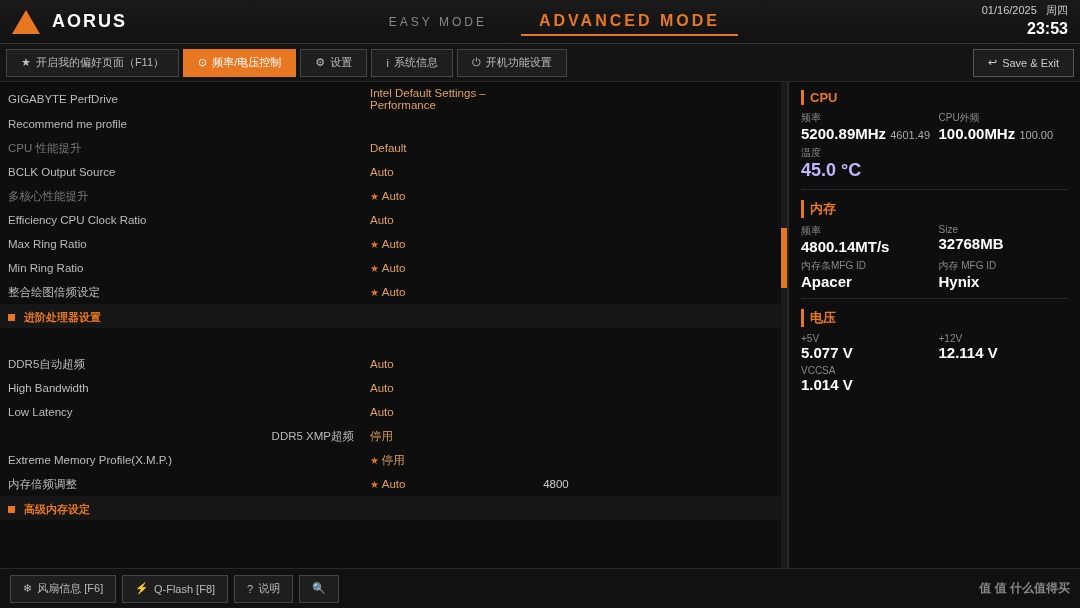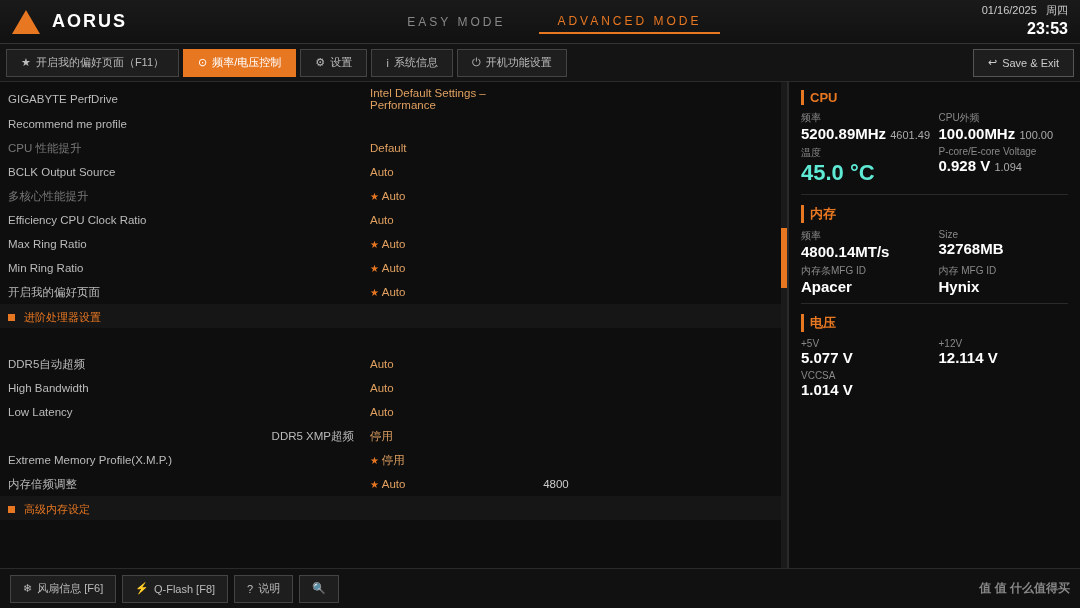--- a/index.html
+++ b/index.html
@@ -47,25 +47,25 @@
     }
     .easy-mode {
       color: #888;
       font-size: 12px;
       letter-spacing: 3px;
       padding: 4px 18px;
       cursor: pointer;
     }
     .advanced-mode {
       color: #e87722;
-      font-size: 12px;
+      font-size: 16px;
       letter-spacing: 3px;
       padding: 4px 18px;
       border-bottom: 2px solid #e87722;
-      font-weight: normal;
+      font-weight: bold;
     }
     .datetime-area {
       text-align: right;
       color: #ccc;
       font-size: 11px;
       line-height: 1.4;
     }
     .time-big {
       font-size: 16px;
       color: #fff;
@@ -152,21 +152,21 @@
     }
     .col-name { width: 46%; color: #bbb; }
     .col-value { width: 22%; }
     .col-value2 { width: 15%; color: #ccc; }
     .col-value3 { width: 17%; }
     .section-header {
       background: #161616 !important;
     }
     .section-header td {
       color: #e87722 !important;
-      font-weight: normal;
+      font-weight: bold;
       padding-top: 4px;
     }
 
     
     .right-panel {
       width: 292px;
       background: #0e0e0e;
       padding: 8px 12px;
       overflow: hidden;
       border-left: 1px solid #2a2a2a;
@@ -198,22 +198,22 @@
       color: #fff;
       font-size: 15px;
       font-weight: bold;
     }
     .info-value-sm {
       color: #aaa;
       font-size: 11px;
       font-weight: normal;
     }
     .info-value-big {
-      font-size: 22px;
-      color: #5eead4;
+      font-size: 18px;
+      color: #c4b5fd;
     }
 
     
     .bottom-bar {
       height: 40px;
       background: #111;
       border-top: 1px solid #2a2a2a;
       display: flex;
       align-items: center;
       justify-content: flex-end;
@@ -336,21 +336,21 @@
         <td class="col-value2" style="color:#ccc;"></td>
         <td class="col-value3" style="color:#aaa;"></td>
       </tr>
           <tr>
         <td class="col-name" style="color:#bbb;">Min Ring Ratio</td>
         <td class="col-value" style="color:#e0a060;"><span style="color:#e87722;font-size:10px;">★ </span>Auto</td>
         <td class="col-value2" style="color:#ccc;"></td>
         <td class="col-value3" style="color:#aaa;"></td>
       </tr>
           <tr>
-        <td class="col-name" style="color:#bbb;">开启我的偏好页面</td>
+        <td class="col-name" style="color:#bbb;">整合绘图倍频设定</td>
         <td class="col-value" style="color:#e0a060;"><span style="color:#e87722;font-size:10px;">★ </span>Auto</td>
         <td class="col-value2" style="color:#ccc;"></td>
         <td class="col-value3" style="color:#aaa;"></td>
       </tr>
           <tr class="section-header">
             <td colspan="4" style="color:#ccc;font-size:11px;">
         <span style="display:inline-block;width:7px;height:7px;background:#e87722;margin-right:6px;"></span>
         <span>进阶处理器设置</span>
       </td>
           </tr>
@@ -425,27 +425,20 @@
           <div class="info-label">CPU外频</div>
           <div class="info-value">
             <span>100.00MHz</span>
             <span class="info-value-sm">100.00</span>
           </div>
         </div>
         <div class="info-item">
           <div class="info-label">温度</div>
           <div class="info-value info-value-big">45.0 °C</div>
         </div>
-        <div class="info-item">
-          <div class="info-label">P-core/E-core Voltage</div>
-          <div class="info-value">
-            <span>0.928 V</span>
-            <span class="info-value-sm">1.094</span>
-          </div>
-        </div>
       </div>
     </div>
 
     <div class="info-section">
       <div class="info-section-title">内存</div>
       <div class="info-grid">
         <div class="info-item">
           <div class="info-label">频率</div>
           <div class="info-value">4800.14MT/s</div>
         </div>

